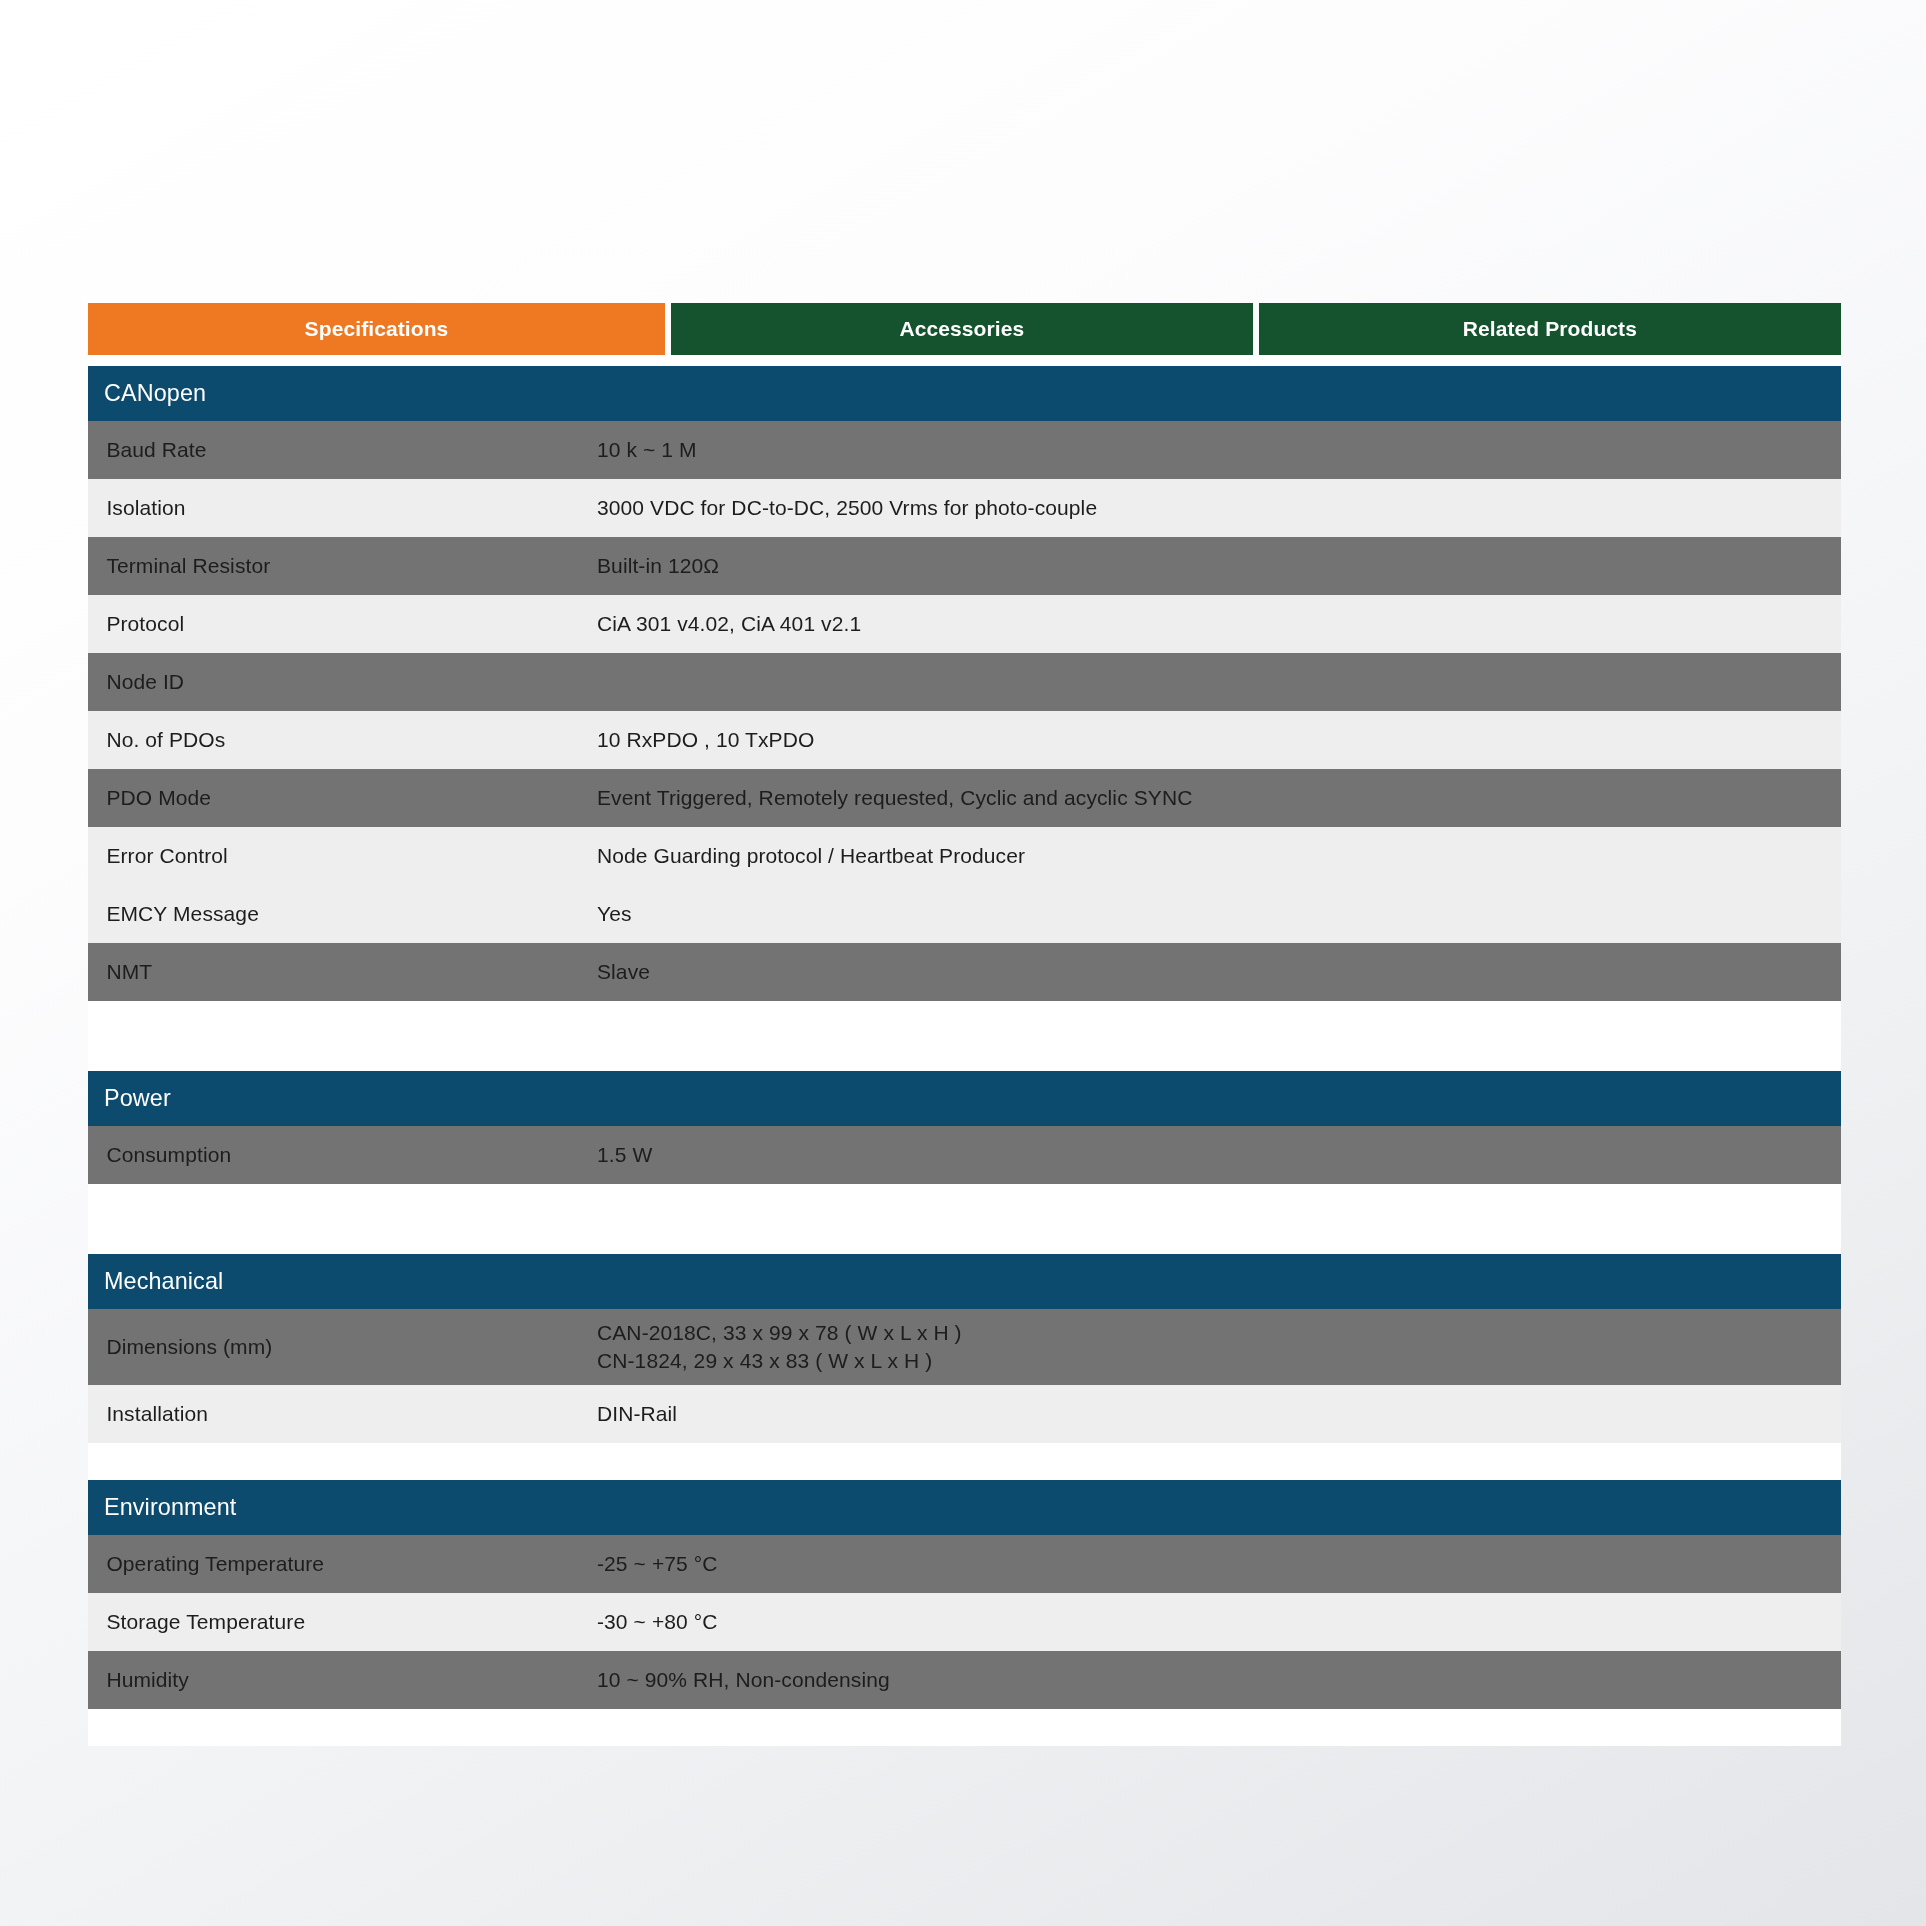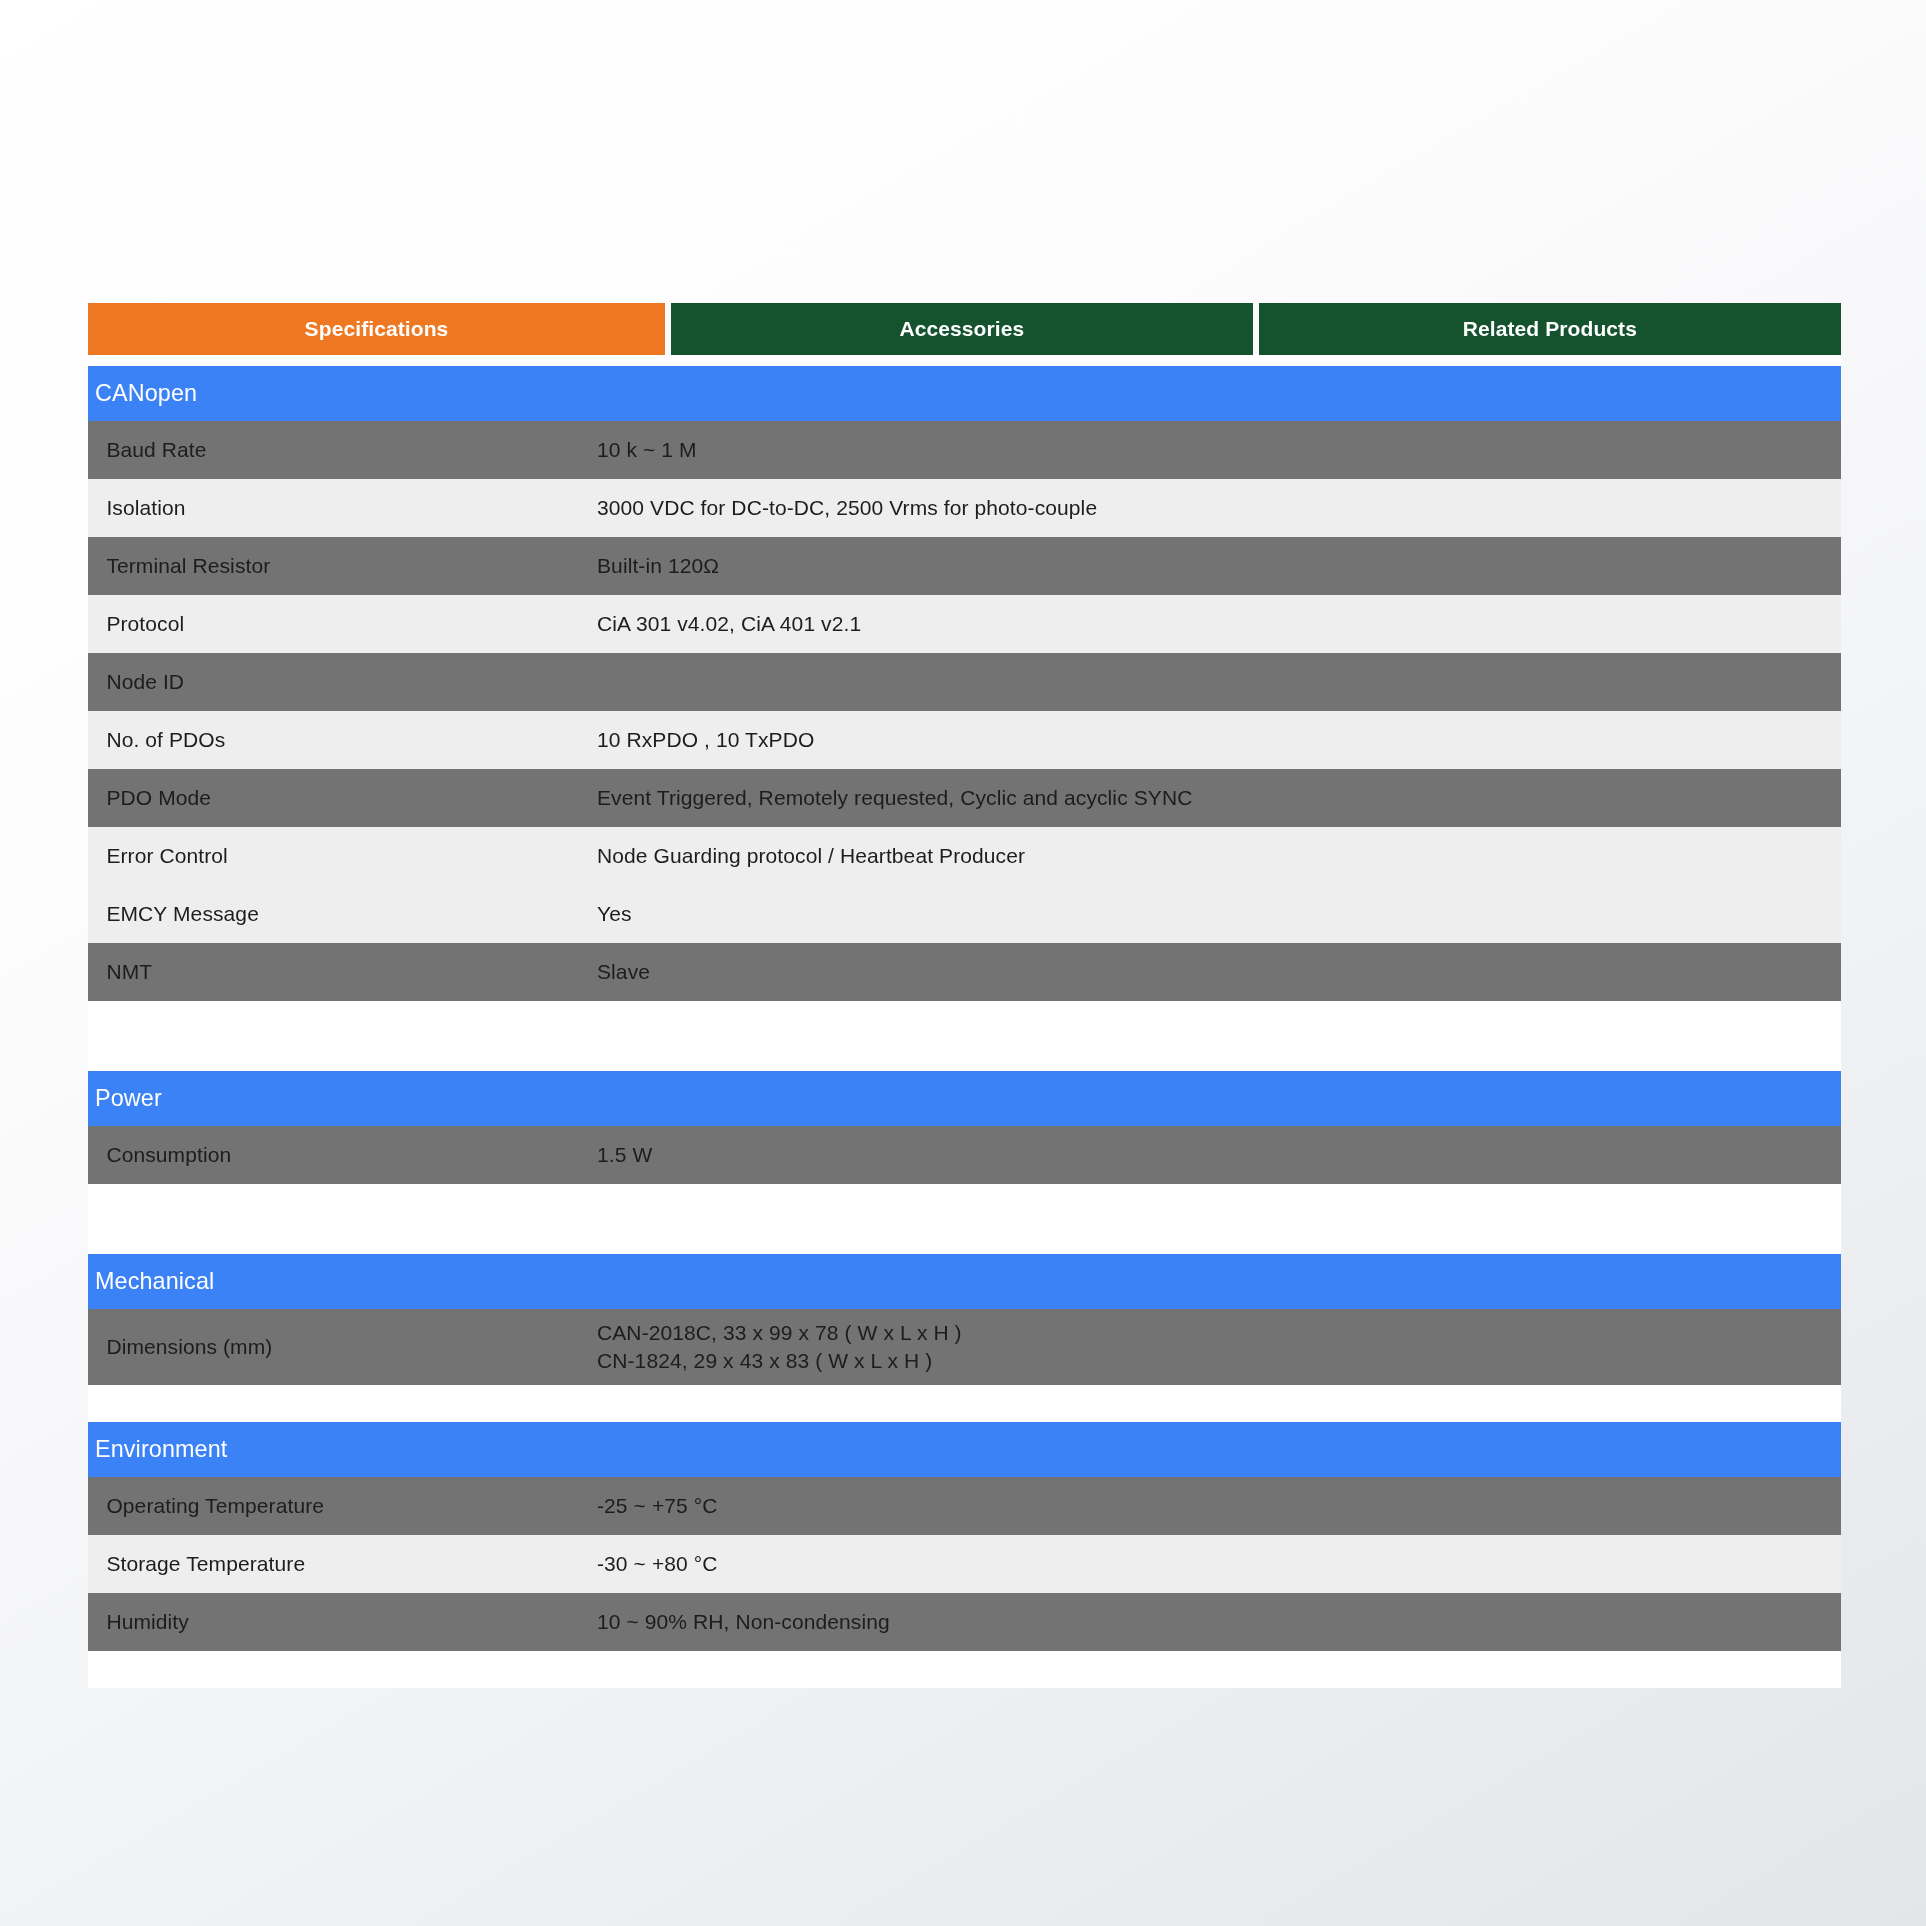--- a/index.html
+++ b/index.html
@@ -49,24 +49,24 @@
     letter-spacing: 0.1px;
     user-select: none;
     cursor: pointer;
   }
   .tab.is-active { background: #ee7922; flex: 0 0 577px; }
   .tab.is-inactive { background: #14532d; flex: 1 1 0; }
 
   
   .section-head {
     height: 55px;
-    background: #3b82f6;
+    background: #0c4a6e;
     display: flex;
     align-items: center;
-    padding-left: 7px;
+    padding-left: 16px;
     color: #ffffff;
     font-size: 23.4px;
     font-weight: 400;
     letter-spacing: 0.1px;
   }
 
   .section-gap {
     height: 33px;
     background: #ffffff;
   }
@@ -186,20 +186,24 @@
           <span>Mechanical</span>
         </div>
         <div class="rows">
           <div class="row tall">
             <div class="key">Dimensions (mm)</div>
             <div class="val">
               <span class="val-line">CAN-2018C, 33 x 99 x 78 ( W x L x H )</span>
               <span class="val-line">CN-1824, 29 x 43 x 83 ( W x L x H )</span>
             </div>
           </div>
+          <div class="row alt">
+            <div class="key">Installation</div>
+            <div class="val">DIN-Rail</div>
+          </div>
           <div class="tail-pad"></div>
         </div>
         <div class="section-head">
           <span>Environment</span>
         </div>
         <div class="rows">
           <div class="row">
             <div class="key">Operating Temperature</div>
             <div class="val">-25 ~ +75 °C</div>
           </div>

